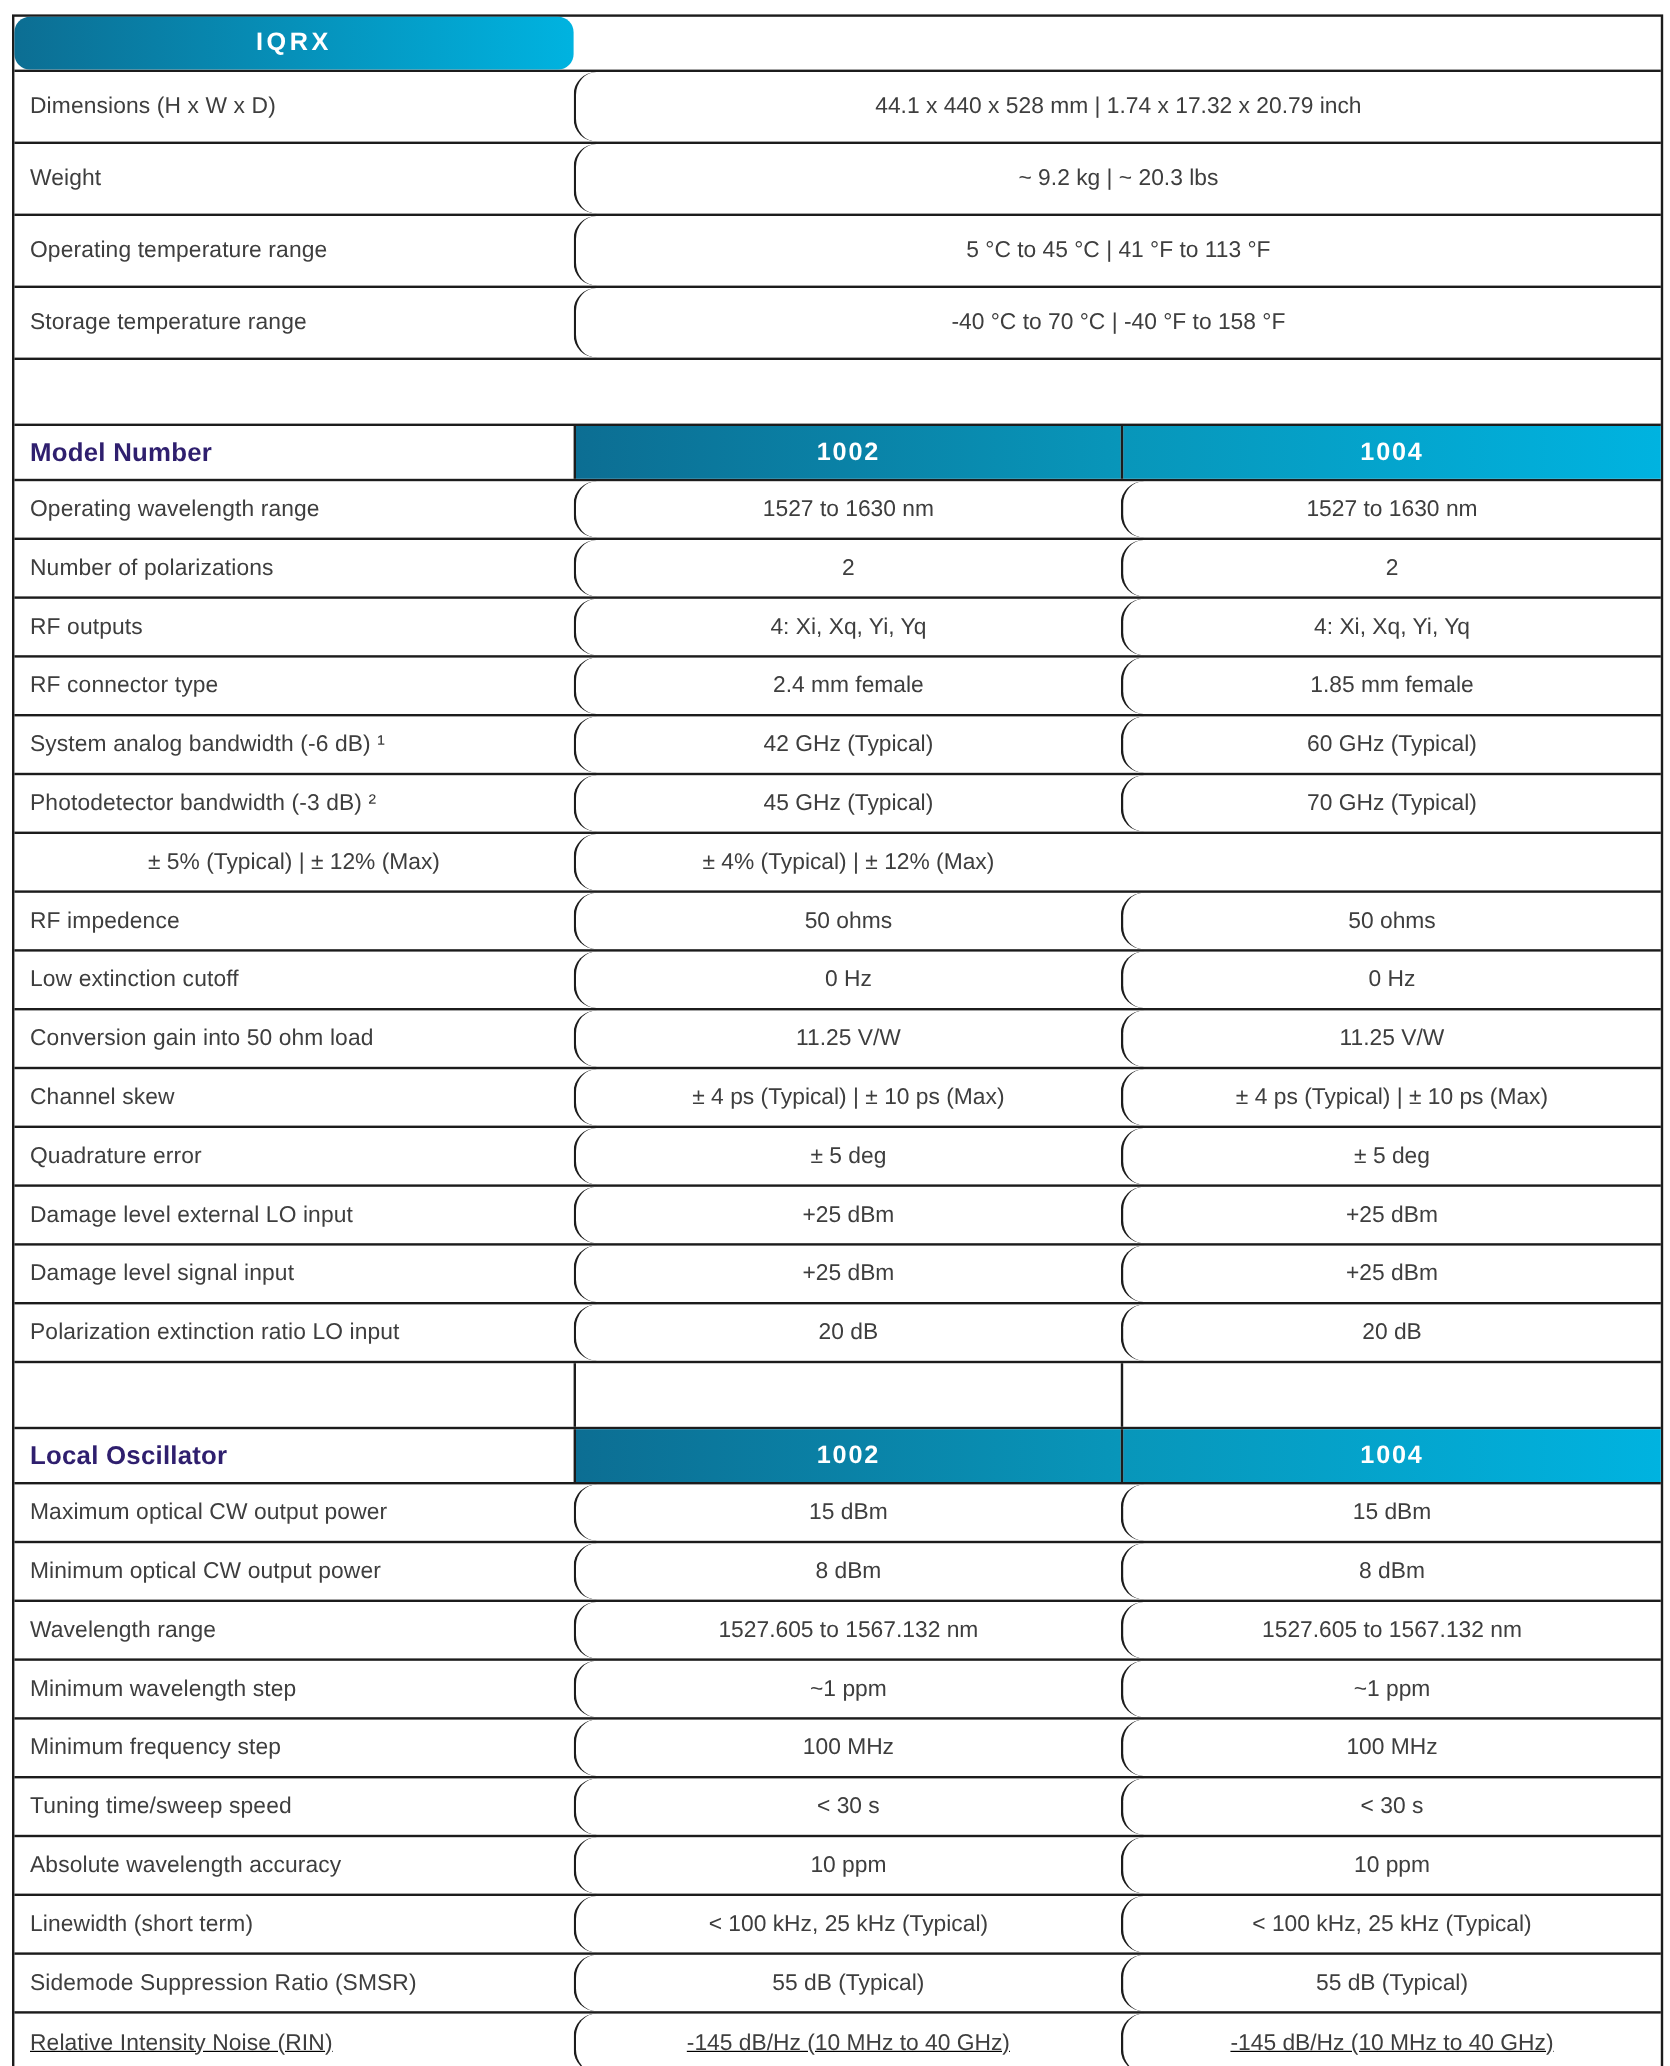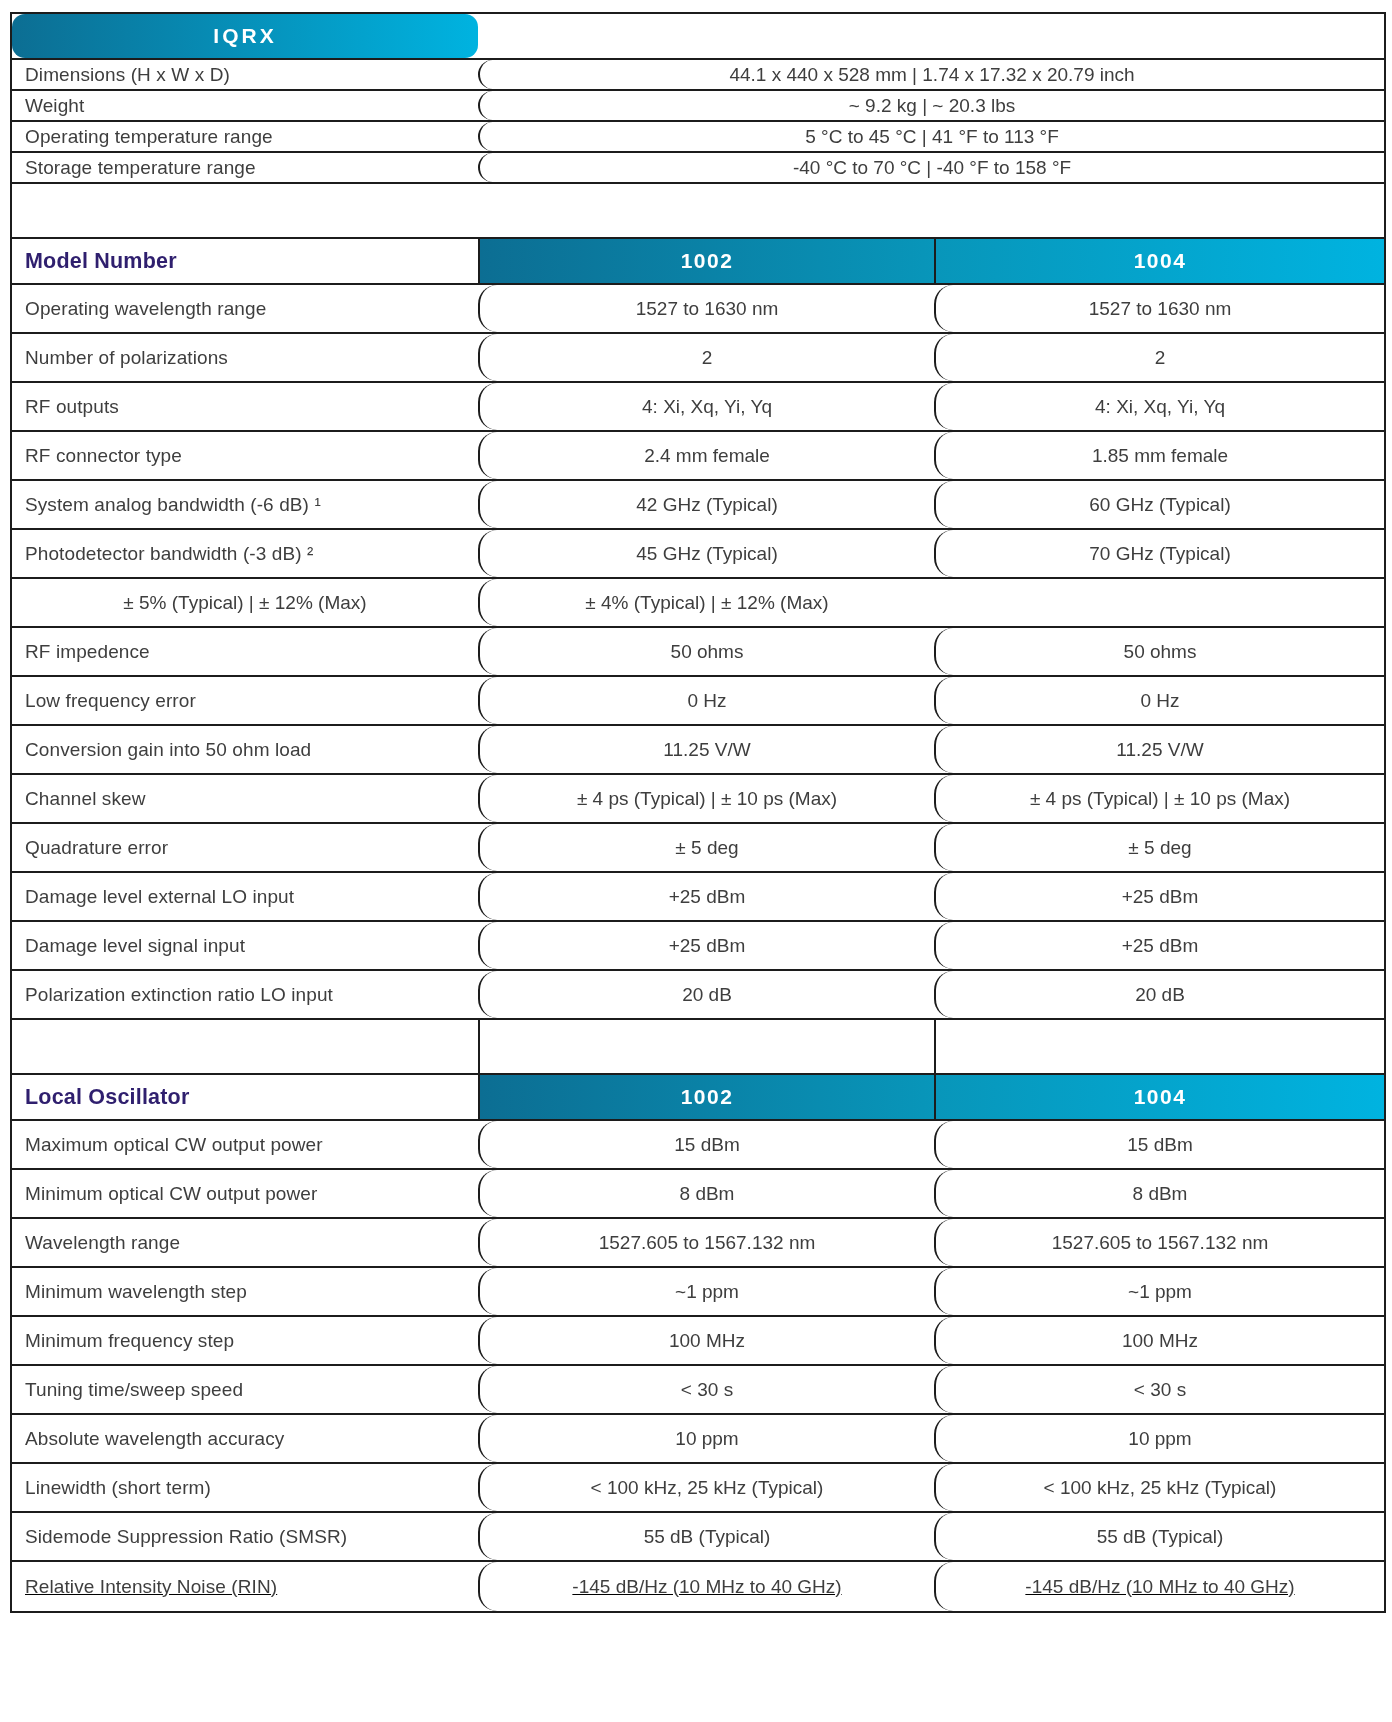--- a/index.html
+++ b/index.html
@@ -22,21 +22,21 @@
     position:absolute;left:10px;top:12px;width:1376px;
     box-sizing:border-box;
     border:2px solid var(--border-color);
     background:#ffffff;
   }
   .row{display:grid;box-sizing:border-box;border-bottom:2px solid var(--border-color);}
   .row:last-child{border-bottom:none;text-decoration:underline;}
   .cols-1{grid-template-columns:466px 1fr;}
   .cols-2{grid-template-columns:466px 456px 1fr;}
   .hd{height:46px;}
-  .r1{height:31px;}
+  .r1{height:60px;}
   .r2{height:49px;}
   .gap{height:55px;}
   .cell{display:flex;align-items:center;min-width:0;box-sizing:border-box;}
   .cell + .cell{border-left:2px solid var(--border-color);}
   .label{padding-left:13px;color:var(--text-color);font-size:19px;letter-spacing:0.1px;}
   .value{justify-content:center;text-align:center;color:var(--text-color);font-size:19px;padding:0 8px;border-radius:19px;}
   .title{color:var(--title-color);font-weight:bold;font-size:21.5px;letter-spacing:0.2px;}
   .ghead{color:#ffffff;font-weight:bold;font-size:21px;letter-spacing:1.5px;justify-content:center;text-align:center;}
   .grad-full{background:linear-gradient(90deg,var(--gradient-start),var(--gradient-end));border-radius:13px;}
   .grad-a{background:linear-gradient(90deg,var(--gradient-start),var(--gradient-mid));text-align:right;}
@@ -111,21 +111,21 @@
     <div class="row r2 cols-2">
       <div class="cell value">± 5%  (Typical) | ± 12% (Max)</div>
       <div class="cell value">± 4%  (Typical) | ± 12% (Max)</div>
     </div>
     <div class="row r2 cols-2">
       <div class="cell label">RF impedence</div>
       <div class="cell value">50 ohms</div>
       <div class="cell value">50 ohms</div>
     </div>
     <div class="row r2 cols-2">
-      <div class="cell label">Low frequency error</div>
+      <div class="cell label">Low extinction cutoff</div>
       <div class="cell value">0 Hz</div>
       <div class="cell value">0 Hz</div>
     </div>
     <div class="row r2 cols-2">
       <div class="cell label">Conversion gain into 50 ohm load</div>
       <div class="cell value">11.25 V/W</div>
       <div class="cell value">11.25 V/W</div>
     </div>
     <div class="row r2 cols-2">
       <div class="cell label">Channel skew</div>

